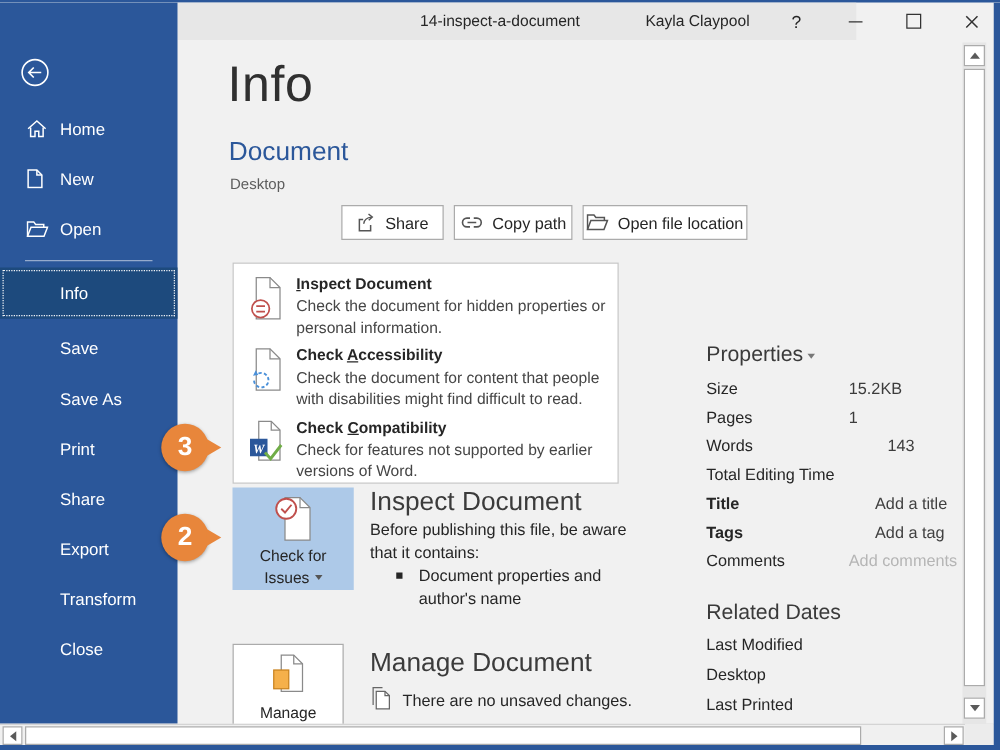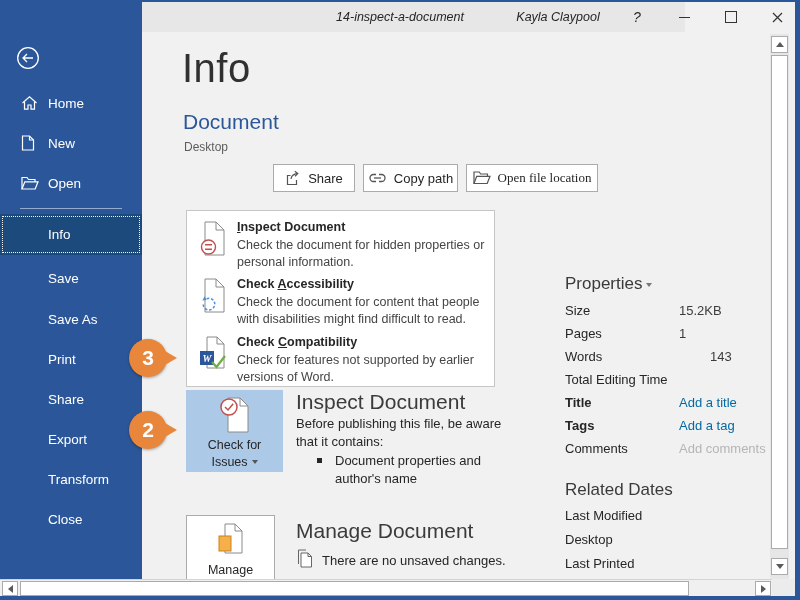--- a/index.html
+++ b/index.html
@@ -2,21 +2,21 @@
 <html><head>
 <meta charset="utf-8">
 <style>
   html,body{margin:0;padding:0;background:#cfcfcf;}
   body{font-family:"Liberation Sans",sans-serif;}
   .window{position:relative;width:800px;height:600px;background:#f1f1f1;overflow:hidden;
           border-top:2px solid #2b579a;box-sizing:border-box;}
   .abs{position:absolute;}
 
   
-  .titlebar{position:absolute;left:142px;top:0;width:543px;height:30px;background:#e7e7e7;font-style:italic;}
+  .titlebar{position:absolute;left:142px;top:0;width:543px;height:30px;background:#e7e7e7;}
   .titlebar .t{position:absolute;top:0;height:30px;line-height:30px;font-size:12.5px;color:#262626;white-space:nowrap;}
   .winbtn{position:absolute;top:0;width:34px;height:30px;display:flex;align-items:center;justify-content:center;cursor:default;}
 
   
   .sidebar{position:absolute;left:0;top:0;width:142px;height:577px;background:#2b579a;}
   .side-label{color:#fff;font-size:13.5px;}
   .nav-row{position:absolute;left:0;width:142px;height:32px;display:flex;align-items:center;}
   .nav-row .ic{position:absolute;left:21px;display:flex;}
   .nav-row .side-label{position:absolute;left:48px;}
   .menu-row{position:absolute;left:0;width:142px;height:41px;display:flex;align-items:center;}
@@ -55,21 +55,21 @@
   .caret{display:inline-block;width:0;height:0;border-left:3.5px solid transparent;
          border-right:3.5px solid transparent;border-top:4px solid #555;margin-left:4px;vertical-align:2px;}
 
   .sec-head{position:absolute;font-size:21px;color:#3b3b3b;}
   .body-text{position:absolute;font-size:13px;color:#262626;line-height:18px;}
   .bullet-sq{position:absolute;width:5px;height:5px;background:#262626;}
 
   
   .prop-label{position:absolute;left:565px;font-size:13px;color:#262626;white-space:nowrap;}
   .prop-value{position:absolute;left:679px;font-size:13px;color:#3c3c3c;white-space:nowrap;}
-  .prop-value.ph{color:#0369a1;cursor:pointer;}
+  .prop-value.ph{color:#404040;cursor:pointer;margin-left:21px;}
   .prop-value.ph2{color:#b5b5b5;cursor:pointer;}
   .panel-head{position:absolute;left:565px;font-size:17px;color:#3a3a3a;}
 
   
   .vsb{position:absolute;left:770px;top:32px;width:19px;height:545px;background:#e6e6e6;z-index:50;}
   .hsb{position:absolute;left:0;top:577px;width:795px;height:19px;background:#f0f0f0;border-top:1px solid #d4d4d4;box-sizing:border-box;z-index:50;}
   .sb-btn{position:absolute;background:#fff;border:1px solid #ababab;box-sizing:border-box;
           display:flex;align-items:center;justify-content:center;cursor:pointer;}
   .sb-thumb{position:absolute;background:#fff;border:1px solid #ababab;box-sizing:border-box;cursor:pointer;}
   .tri-up{width:0;height:0;border-left:4px solid transparent;border-right:4px solid transparent;border-bottom:5px solid #5a5a5a;}
@@ -183,21 +183,21 @@
     <span>Share</span>
   </div>
   <div class="tbtn" style="left:363px;width:95px;">
     <svg width="19" height="14" viewBox="0 0 19 14">
         <path d="M8 10.5 H5.5 a3.5 3.5 0 1 1 0-7 H8" fill="none" stroke="#555" stroke-width="1.3"></path>
         <path d="M11 3.5 h2.5 a3.5 3.5 0 1 1 0 7 H11" fill="none" stroke="#555" stroke-width="1.3"></path>
         <path d="M6 7 H13" stroke="#555" stroke-width="1.3"></path>
       </svg>
     <span>Copy path</span>
   </div>
-  <div class="tbtn" style="left:466px;width:132px;font-family:Liberation Serif, serif;">
+  <div class="tbtn" style="left:466px;width:132px;">
     <svg width="18" height="14" viewBox="0 0 18 14">
         <path d="M1 12.5 V1 H6.2 L7.7 3 H14.5 V5.3" fill="none" stroke="#555" stroke-width="1.2"></path>
         <path d="M1 12.5 L3.7 5.3 H17 L14.2 12.5 Z" fill="none" stroke="#555" stroke-width="1.2"></path>
       </svg>
     <span>Open file location</span>
   </div>
 
   <div class="popup">
     <div class="popup-item" style="top:9px;height:55px;">
       <span class="ic">

